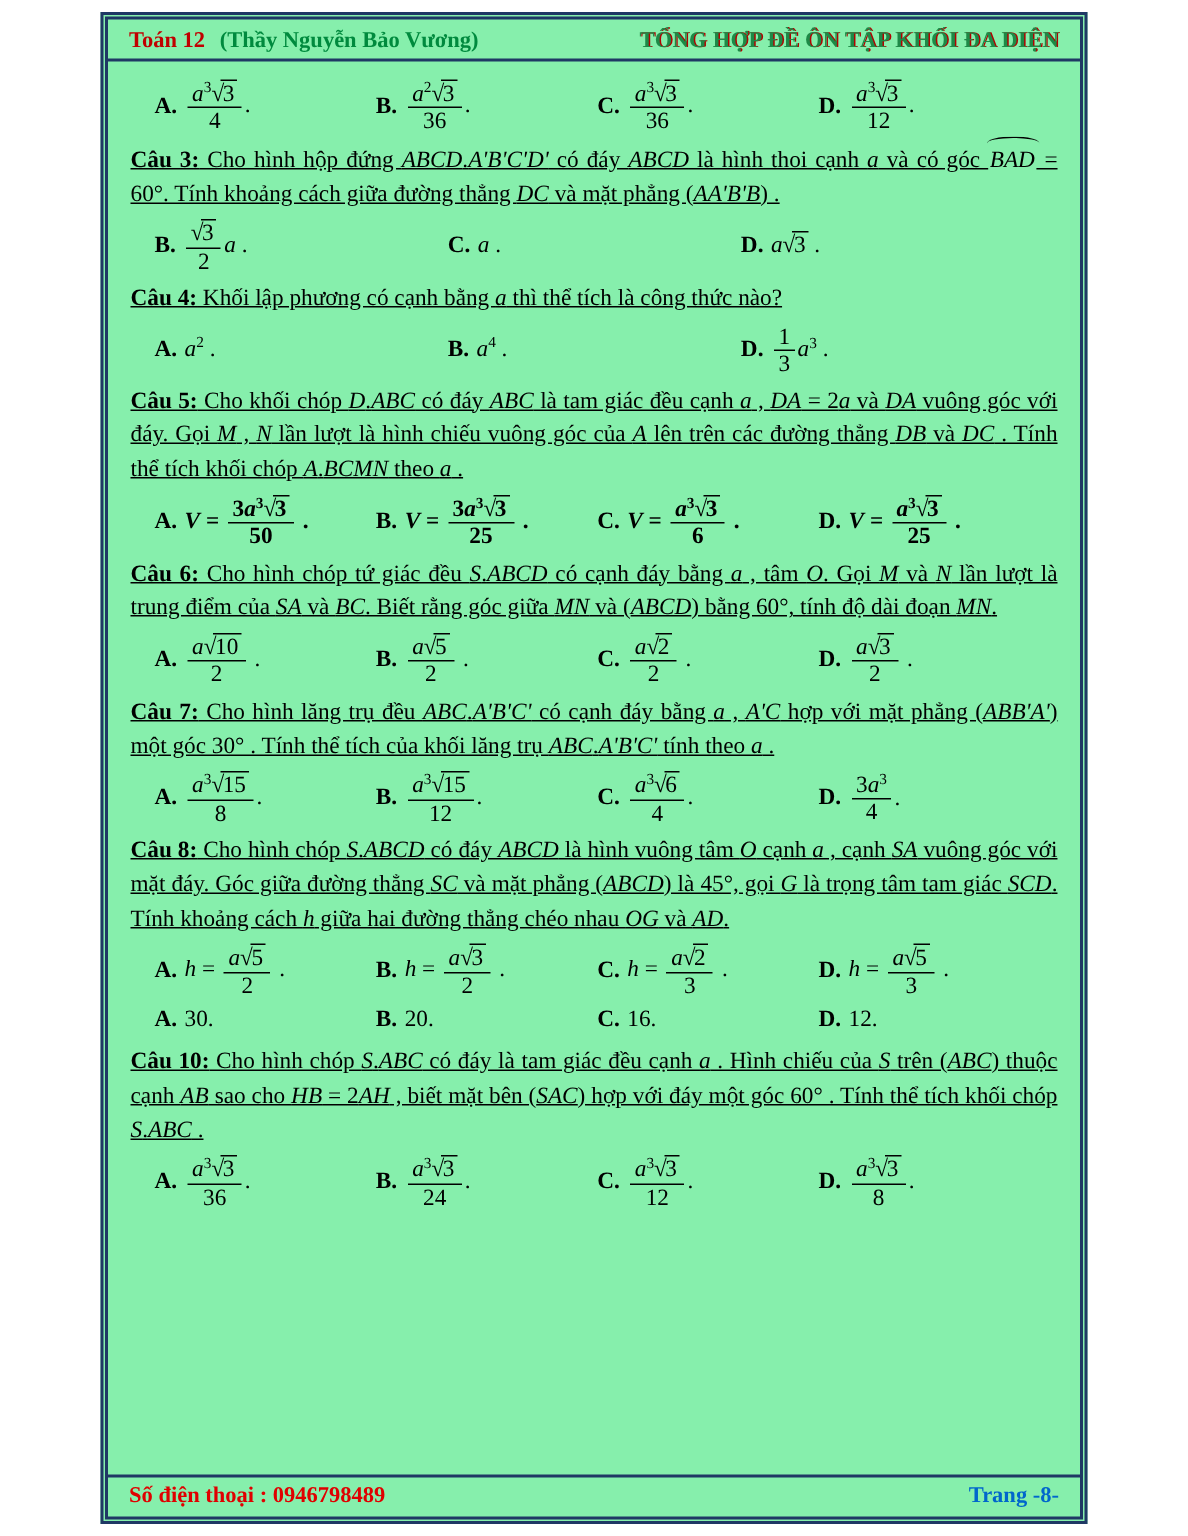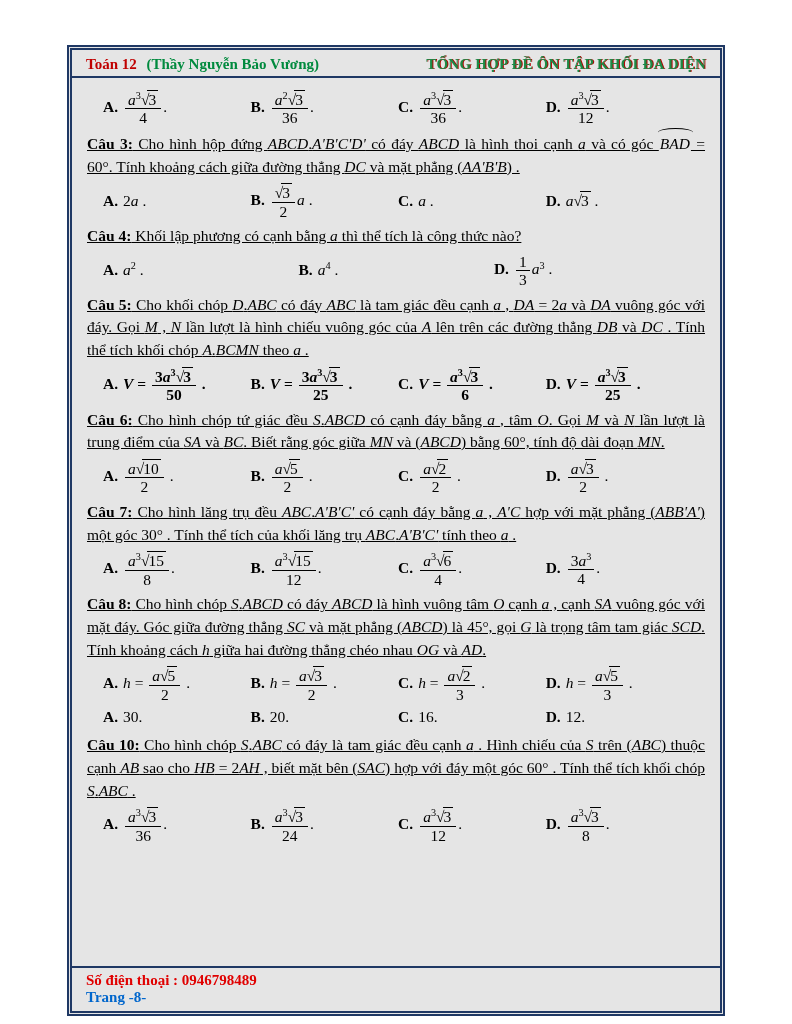--- a/index.html
+++ b/index.html
@@ -1,24 +1,24 @@
 <!DOCTYPE html>
 <html><head>
 <meta charset="utf-8">
 <style>
   html,body{margin:0;padding:0;width:792px;height:1024px;background:#ffffff;overflow:hidden;}
   body{font-family:"Liberation Serif","DejaVu Serif",serif;color:#000;font-size:15.5px;}
-  .frame{position:absolute;left:67px;right:67px;top:8px;bottom:8px;border:5px double #1f3864;background:#e5e5e5;margin-top:37px;}
+  .frame{position:absolute;left:67px;right:67px;top:8px;bottom:8px;border:5px double #1f3864;background:#86efac;}
   .header{position:absolute;top:0;left:0;right:0;display:flex;justify-content:space-between;align-items:baseline;
           padding:6px 14px 3px;border-bottom:2px solid #1f3864;font-weight:700;font-size:15px;white-space:nowrap;}
   .course{color:#c00000;margin-right:6px;}
   .teacher{color:#008a3e;}
   .h-right{color:#1d8a47;text-shadow:1px 0 0 #b30000;letter-spacing:0.2px;text-align:right;}
   .footer{position:absolute;bottom:0;left:0;right:0;display:flex;justify-content:space-between;
-          padding:4px 14px 5px;border-top:2px solid #1f3864;font-weight:700;font-size:15px;flex-direction:column;}
+          padding:4px 14px 5px;border-top:2px solid #1f3864;font-weight:700;font-size:15px;}
   .phone{color:#e00000;}
   .pagenum{color:#0066cc;}
   .content{position:absolute;top:31px;bottom:31px;left:0;right:0;padding:6px 15px 0;overflow:hidden;line-height:1.47;}
   .q{margin:5px 0;text-align:justify;text-decoration:underline;}
   .qn{font-weight:700;}
   .opts{display:flex;margin:3px 0 3px 16px;align-items:center;}
   .opt{flex:1;white-space:nowrap;}
   .opt:last-child{flex:1.08;}
   .olabel{font-weight:700;margin-right:5px;}
   .boldopts .opt{font-weight:700;}
@@ -48,21 +48,20 @@
 
   <div class="content" id="content">
       <div class="opts">
         <span class="opt"><span class="olabel">A.</span><span class="frac"><span class="fnum"><i>a</i><sup>3</sup><span class="sqrt"><span class="rsign">√</span><span class="rad">3</span></span></span><span class="fden">4</span></span>.</span>
         <span class="opt"><span class="olabel">B.</span><span class="frac"><span class="fnum"><i>a</i><sup>2</sup><span class="sqrt"><span class="rsign">√</span><span class="rad">3</span></span></span><span class="fden">36</span></span>.</span>
         <span class="opt"><span class="olabel">C.</span><span class="frac"><span class="fnum"><i>a</i><sup>3</sup><span class="sqrt"><span class="rsign">√</span><span class="rad">3</span></span></span><span class="fden">36</span></span>.</span>
         <span class="opt"><span class="olabel">D.</span><span class="frac"><span class="fnum"><i>a</i><sup>3</sup><span class="sqrt"><span class="rsign">√</span><span class="rad">3</span></span></span><span class="fden">12</span></span>.</span>
       </div>
       <p class="q"><span class="qn">Câu 3:</span> Cho hình hộp đứng <i>ABCD</i>.<i>A'B'C'D'</i> có đáy <i>ABCD</i> là hình thoi cạnh <i>a</i> và có góc <span class="hat"><i>BAD</i></span> = 60°. Tính khoảng cách giữa đường thẳng <i>DC</i> và mặt phẳng (<i>AA'B'B</i>) .</p>
       <div class="opts">
-        <span class="opt"><span class="olabel">A.</span>2<i>a</i> .</span>
         <span class="opt"><span class="olabel">B.</span><span class="frac"><span class="fnum"><span class="sqrt"><span class="rsign">√</span><span class="rad">3</span></span></span><span class="fden">2</span></span><i>a</i> .</span>
         <span class="opt"><span class="olabel">C.</span><i>a</i> .</span>
         <span class="opt"><span class="olabel">D.</span><i>a</i><span class="sqrt"><span class="rsign">√</span><span class="rad">3</span></span> .</span>
       </div>
       <p class="q"><span class="qn">Câu 4:</span> Khối lập phương có cạnh bằng <i>a</i> thì thể tích là công thức nào?</p>
       <div class="opts">
         <span class="opt"><span class="olabel">A.</span><i>a</i><sup>2</sup> .</span>
         <span class="opt"><span class="olabel">B.</span><i>a</i><sup>4</sup> .</span>
         <span class="opt"><span class="olabel">D.</span><span class="frac"><span class="fnum">1</span><span class="fden">3</span></span><i>a</i><sup>3</sup> .</span>
       </div>

